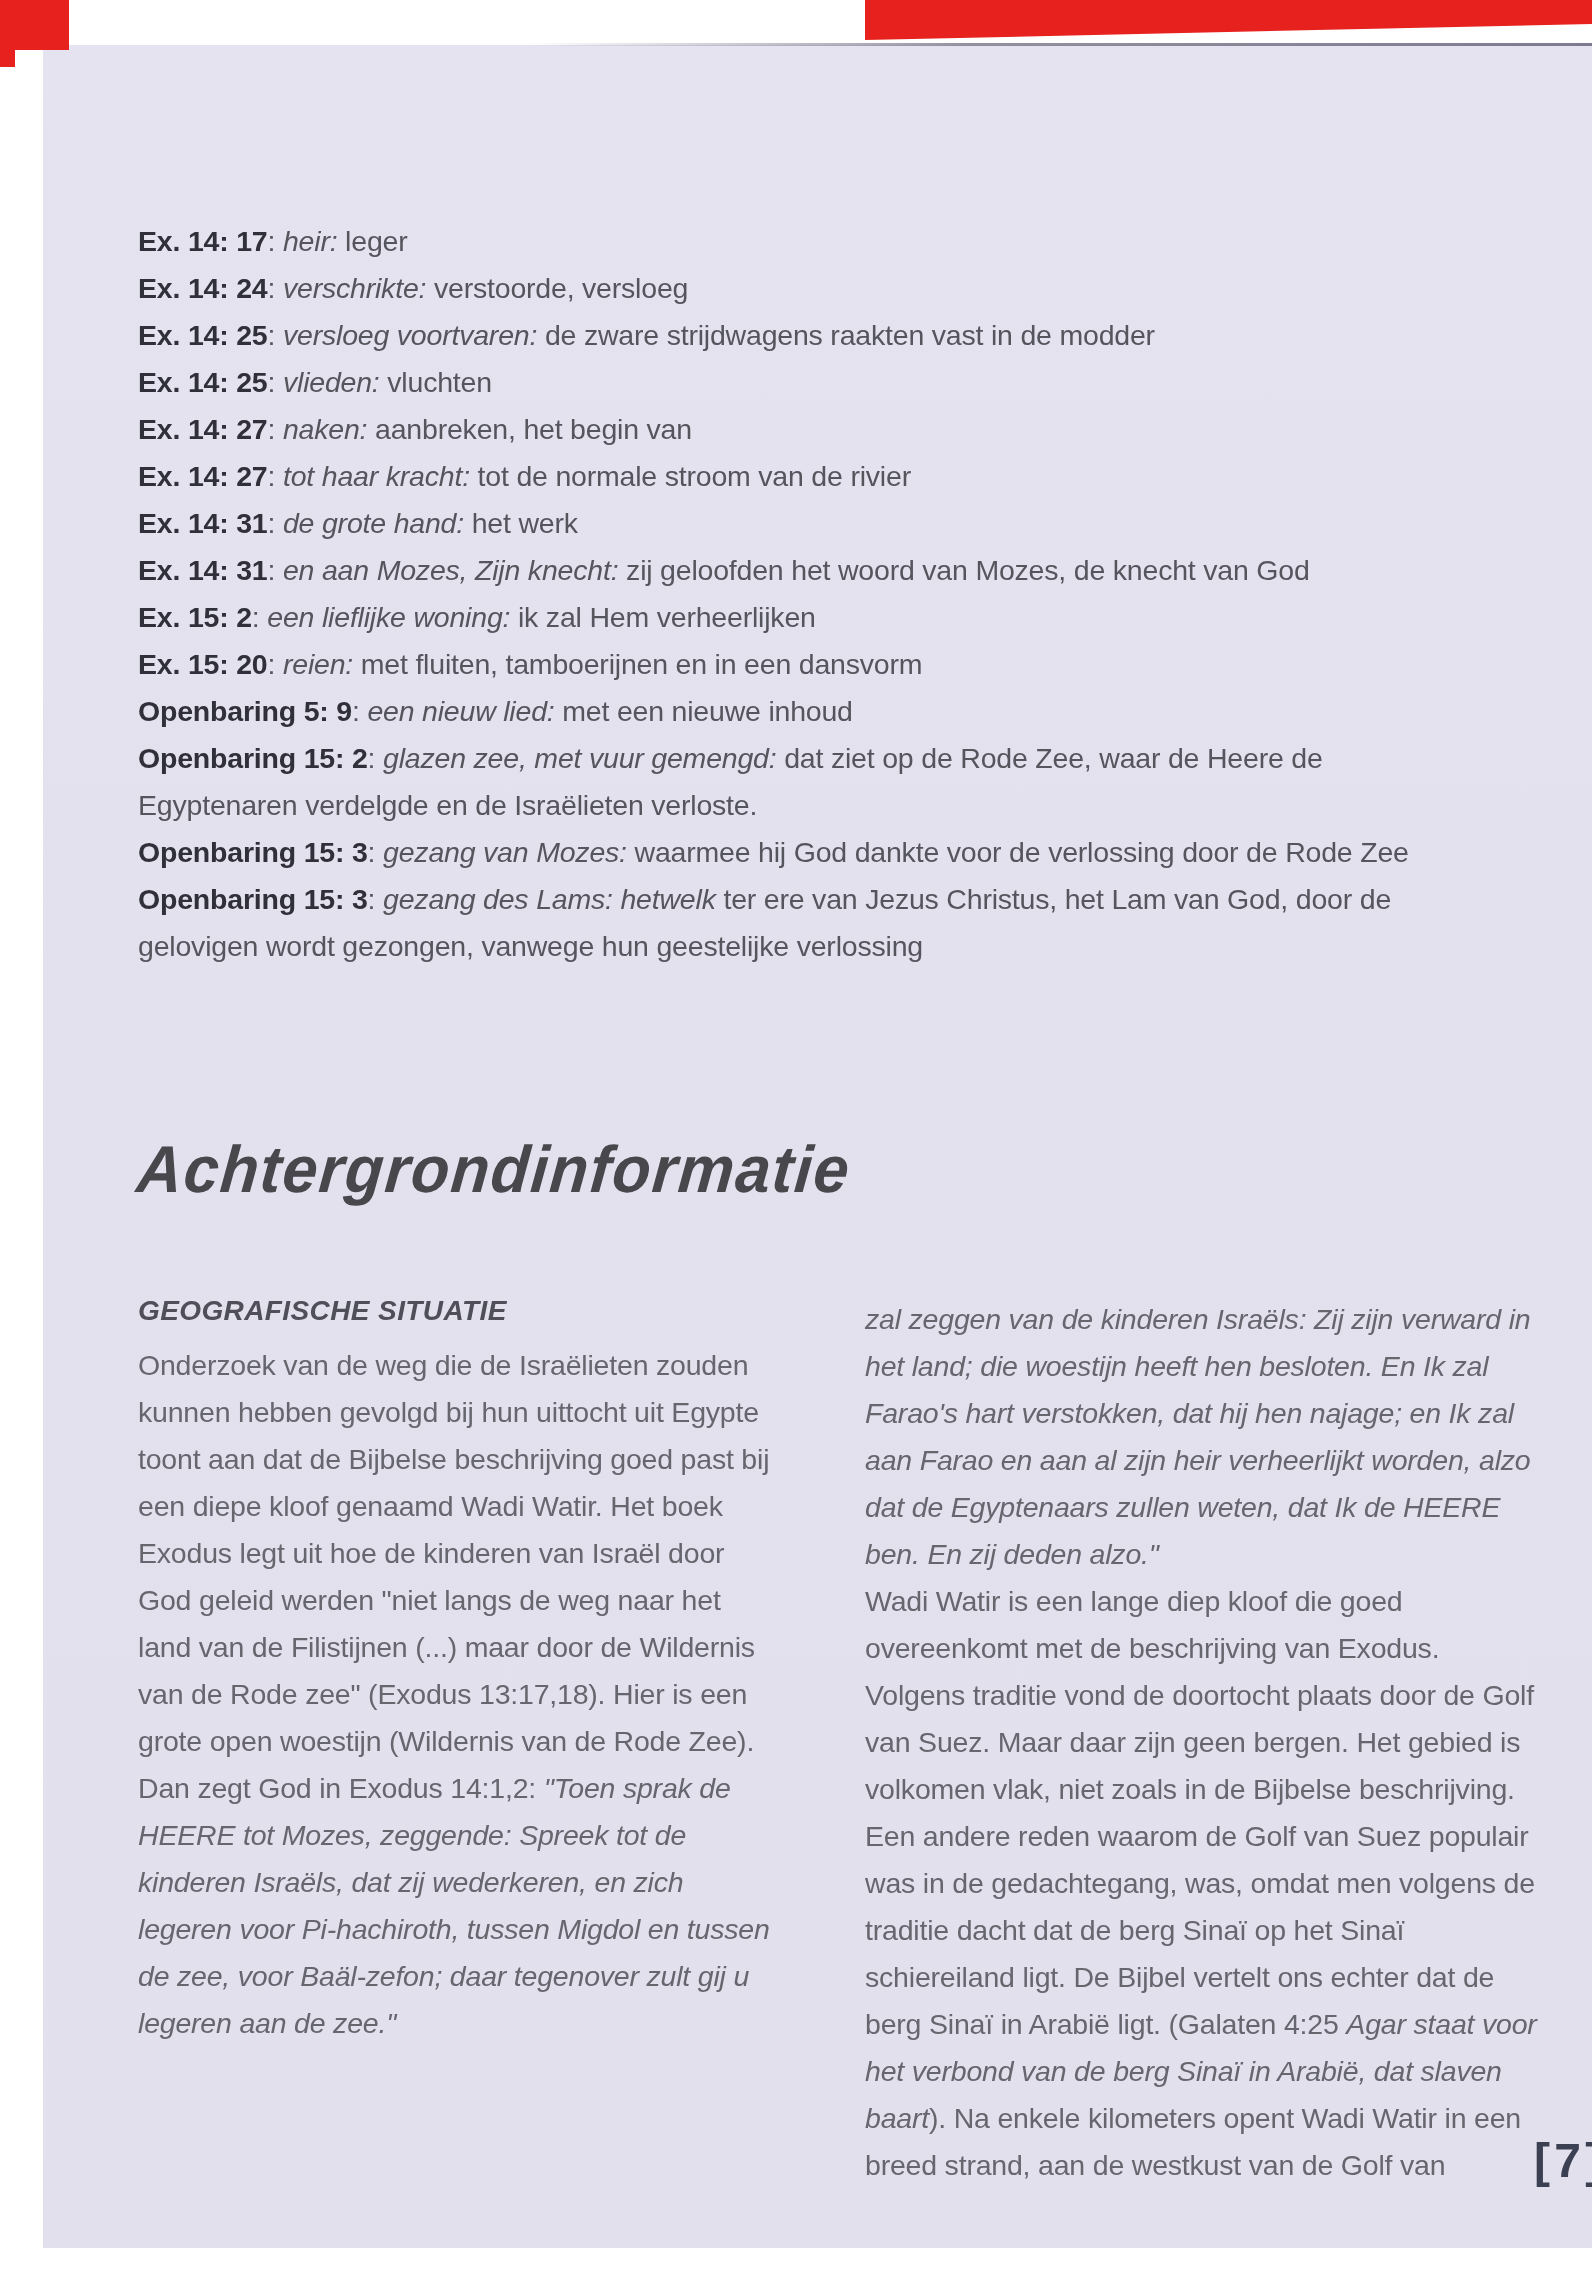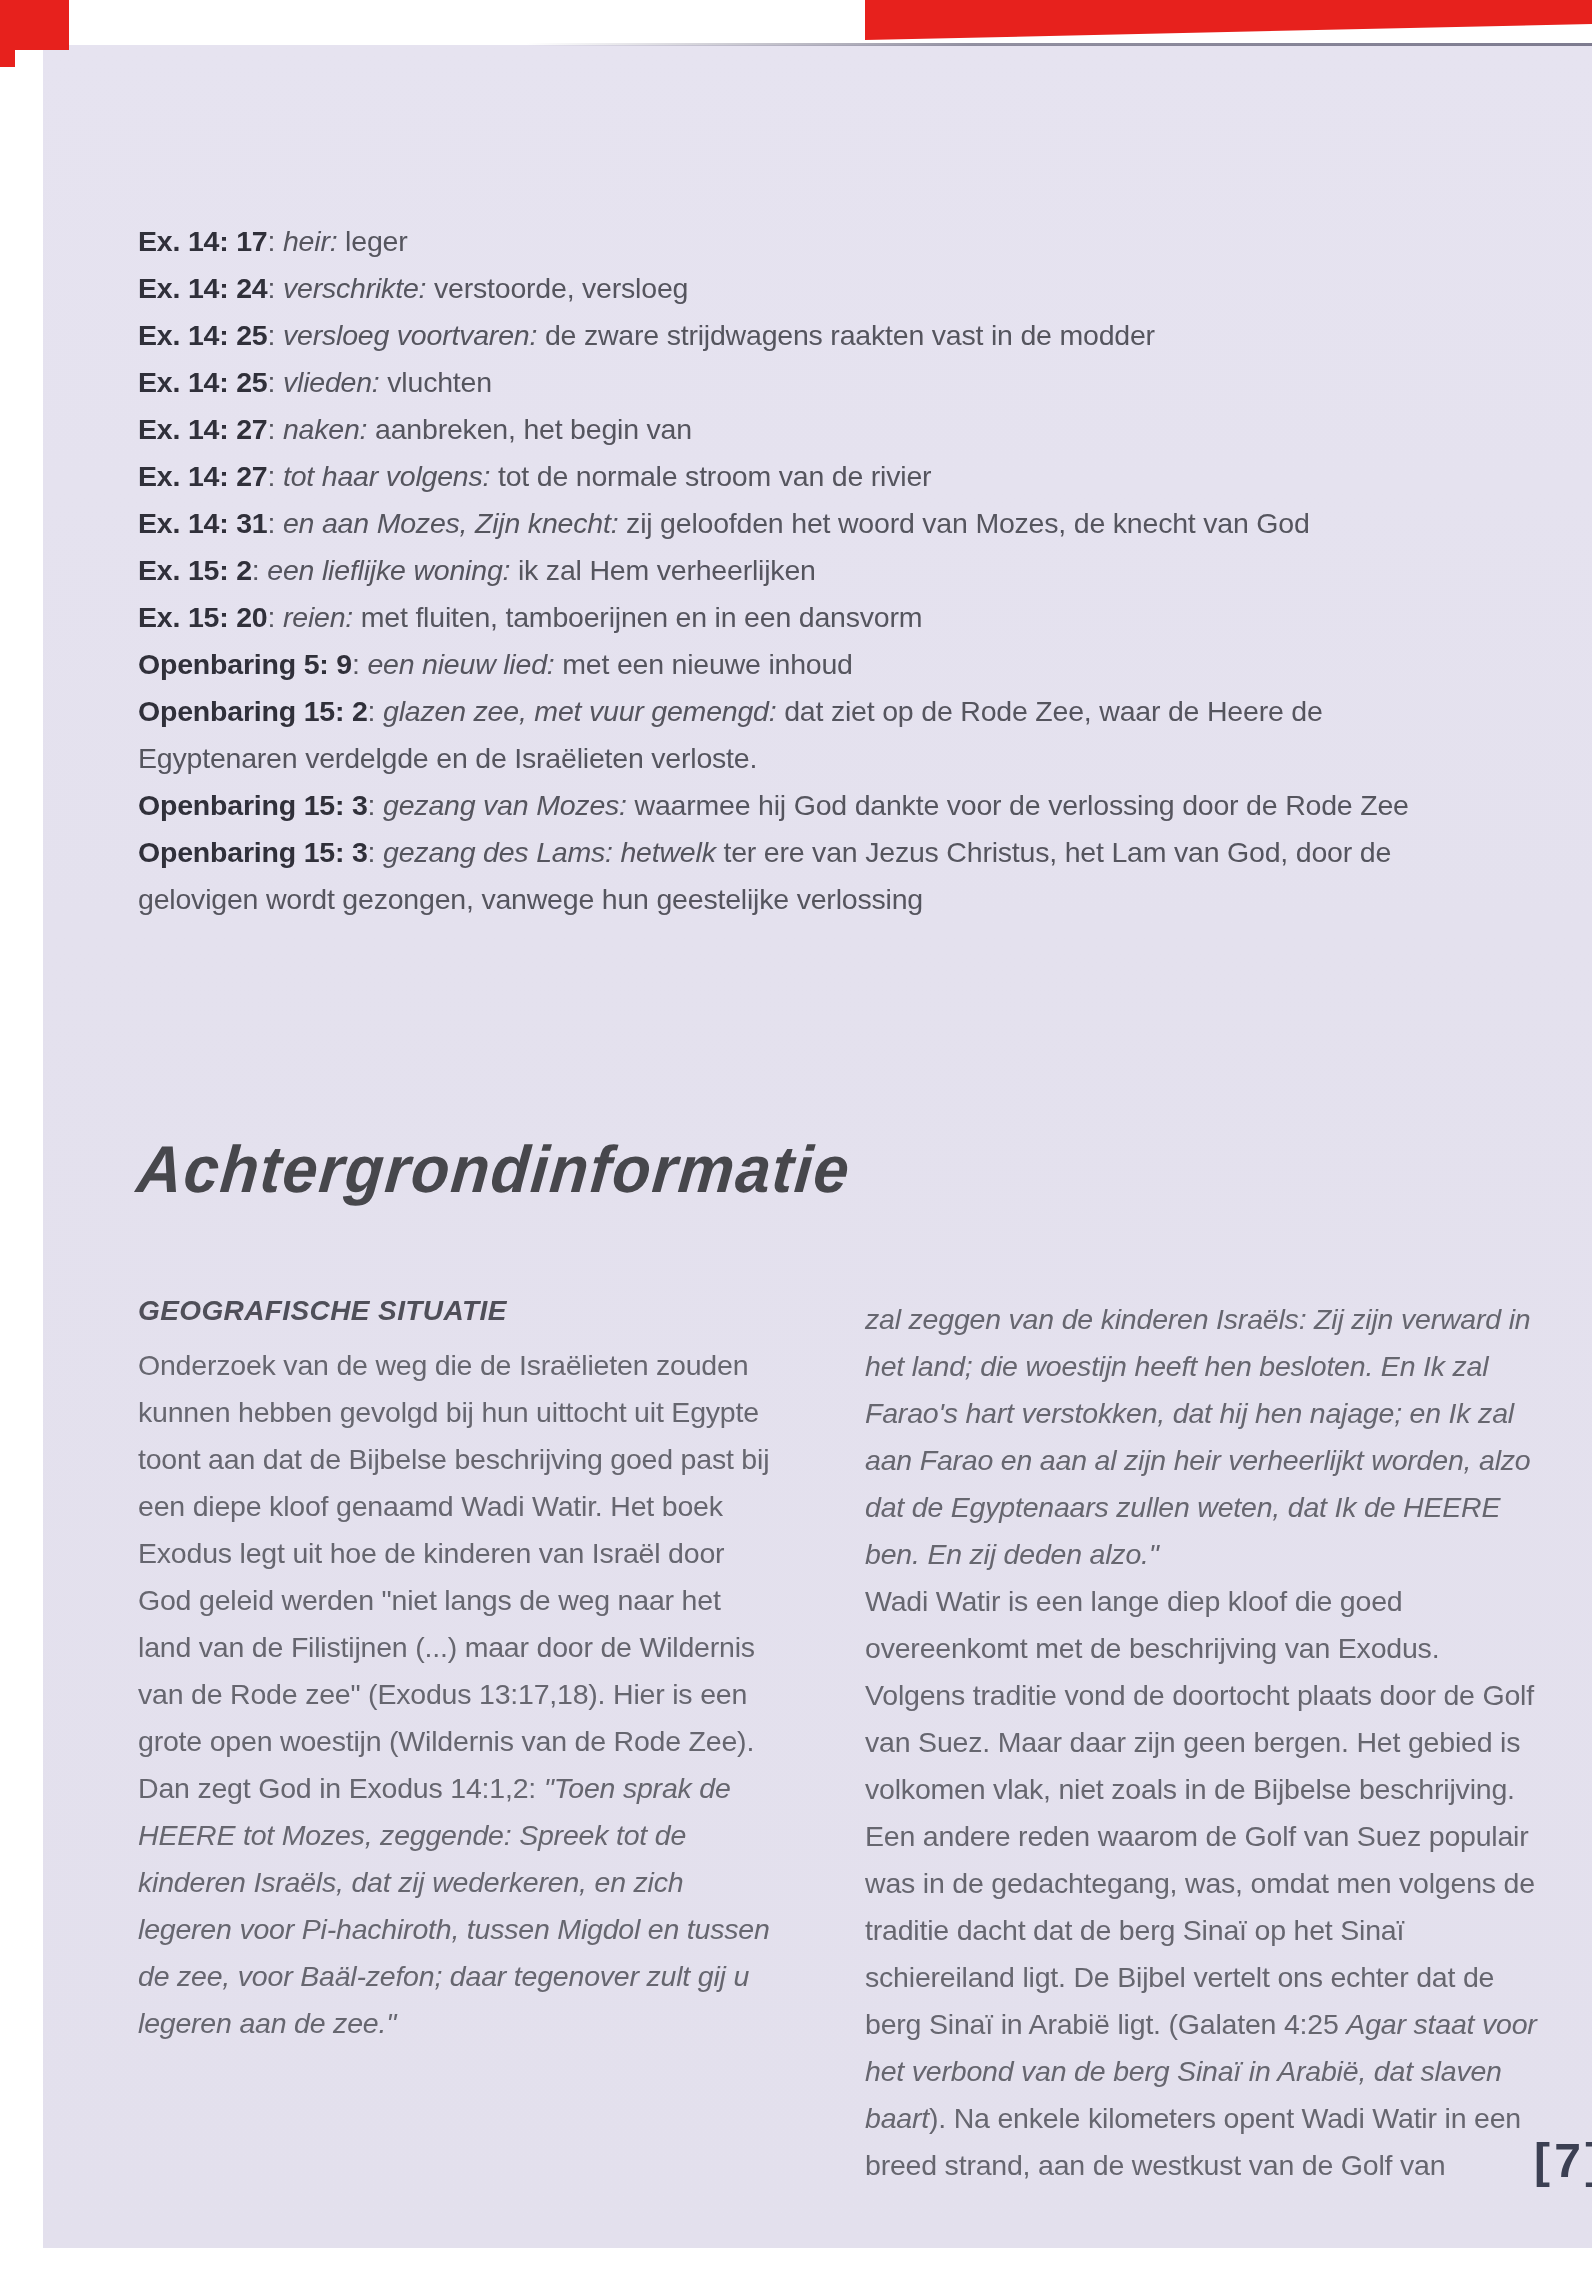--- a/index.html
+++ b/index.html
@@ -79,21 +79,22 @@
 
   <div class="paper">
     <div class="edge-line"></div>
 
     <div class="glossary">
         <div class="gl-line"><span class="b">Ex. 14: 17</span><span>: </span><span class="i">heir:</span><span> leger</span></div>
         <div class="gl-line"><span class="b">Ex. 14: 24</span><span>: </span><span class="i">verschrikte:</span><span> verstoorde, versloeg</span></div>
         <div class="gl-line"><span class="b">Ex. 14: 25</span><span>: </span><span class="i">versloeg voortvaren:</span><span> de zware strijdwagens raakten vast in de modder</span></div>
         <div class="gl-line"><span class="b">Ex. 14: 25</span><span>: </span><span class="i">vlieden:</span><span> vluchten</span></div>
         <div class="gl-line"><span class="b">Ex. 14: 27</span><span>: </span><span class="i">naken:</span><span> aanbreken, het begin van</span></div>
-        <div class="gl-line"><span class="b">Ex. 14: 27</span><span>: </span><span class="i">tot haar volgens:</span><span> tot de normale stroom van de rivier</span></div>
+        <div class="gl-line"><span class="b">Ex. 14: 27</span><span>: </span><span class="i">tot haar kracht:</span><span> tot de normale stroom van de rivier</span></div>
+        <div class="gl-line"><span class="b">Ex. 14: 31</span><span>: </span><span class="i">de grote hand:</span><span> het werk</span></div>
         <div class="gl-line"><span class="b">Ex. 14: 31</span><span>: </span><span class="i">en aan Mozes, Zijn knecht:</span><span> zij geloofden het woord van Mozes, de knecht van God</span></div>
         <div class="gl-line"><span class="b">Ex. 15: 2</span><span>: </span><span class="i">een lieflijke woning:</span><span> ik zal Hem verheerlijken</span></div>
         <div class="gl-line"><span class="b">Ex. 15: 20</span><span>: </span><span class="i">reien:</span><span> met fluiten, tamboerijnen en in een dansvorm</span></div>
         <div class="gl-line"><span class="b">Openbaring 5: 9</span><span>: </span><span class="i">een nieuw lied:</span><span> met een nieuwe inhoud</span></div>
         <div class="gl-line"><span class="b">Openbaring 15: 2</span><span>: </span><span class="i">glazen zee, met vuur gemengd:</span><span> dat ziet op de Rode Zee, waar de Heere de Egyptenaren verdelgde en de Israëlieten verloste.</span></div>
         <div class="gl-line"><span class="b">Openbaring 15: 3</span><span>: </span><span class="i">gezang van Mozes:</span><span> waarmee hij God dankte voor de verlossing door de Rode Zee</span></div>
         <div class="gl-line"><span class="b">Openbaring 15: 3</span><span>: </span><span class="i">gezang des Lams: hetwelk</span><span> ter ere van Jezus Christus, het Lam van God, door de gelovigen wordt gezongen, vanwege hun geestelijke verlossing</span></div>
       </div>
 
     <h1 class="heading">Achtergrondinformatie</h1>

